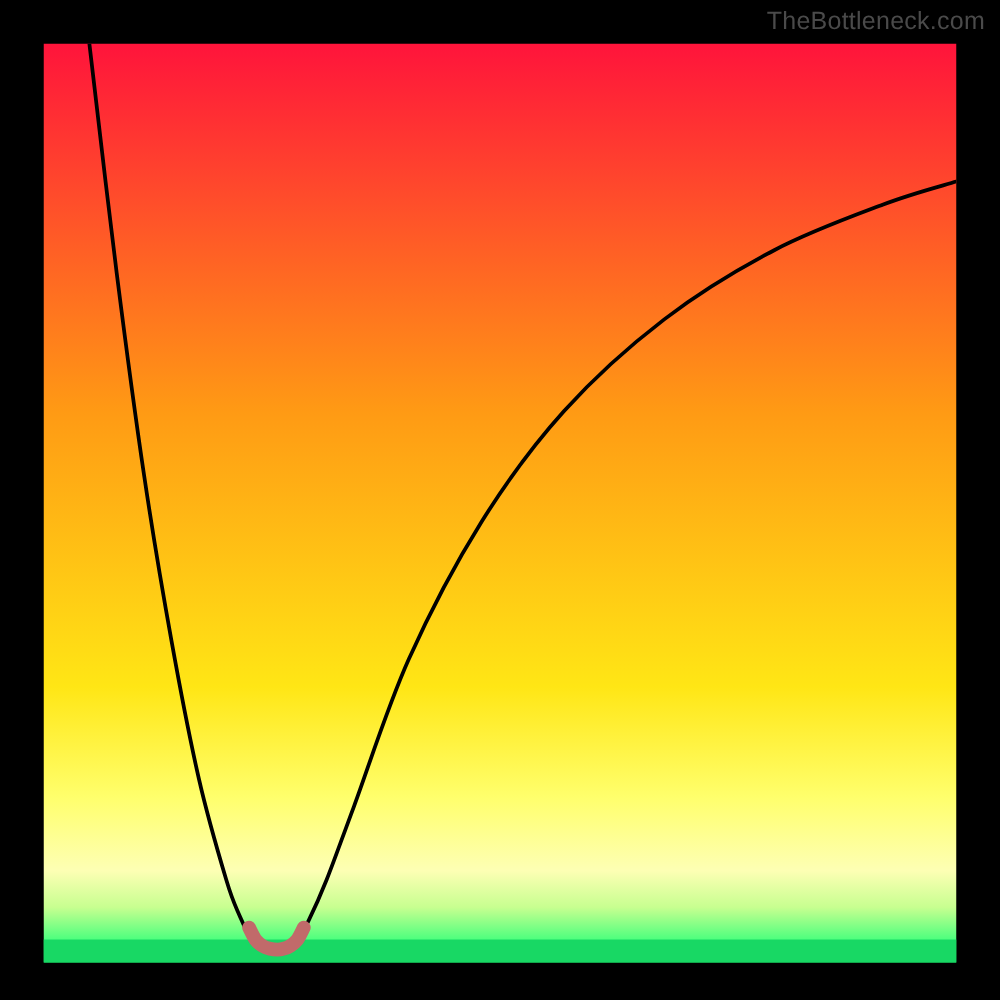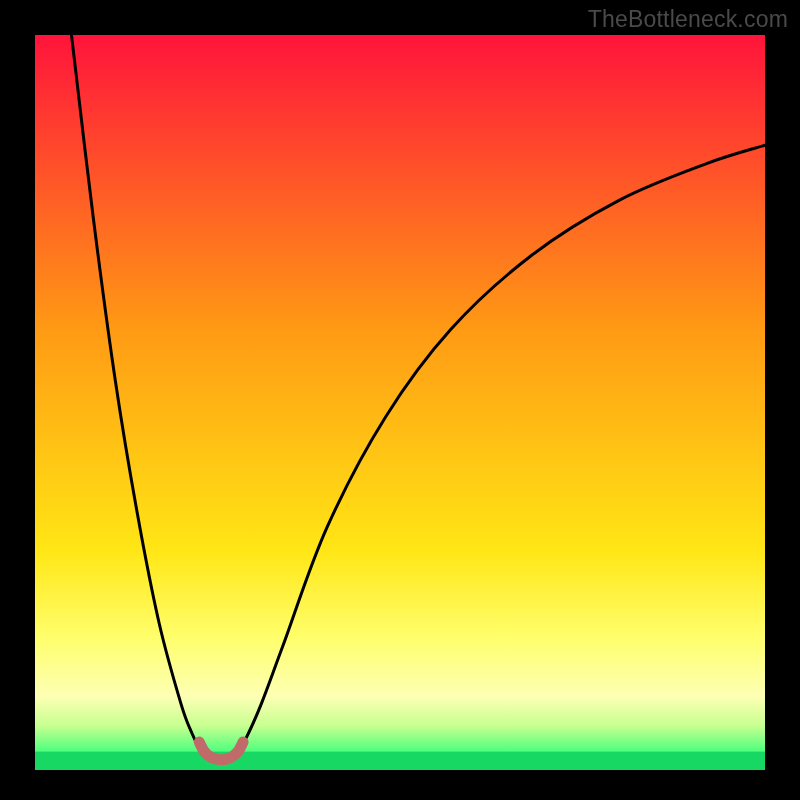--- a/index.html
+++ b/index.html
@@ -14,21 +14,21 @@
     position: relative;
     width: 800px;
     height: 800px;
     background: #000;
   }
   .watermark {
     position: absolute;
     top: 6px;
     right: 12px;
     font-family: Arial, Helvetica, sans-serif;
-    font-size: 23px;
+    font-size: 20px;
     color: #4a4a4a;
     letter-spacing: 0.2px;
     user-select: none;
     z-index: 10;
   }
   svg.plot {
     position: absolute;
     top: 0;
     left: 0;
     width: 800px;

